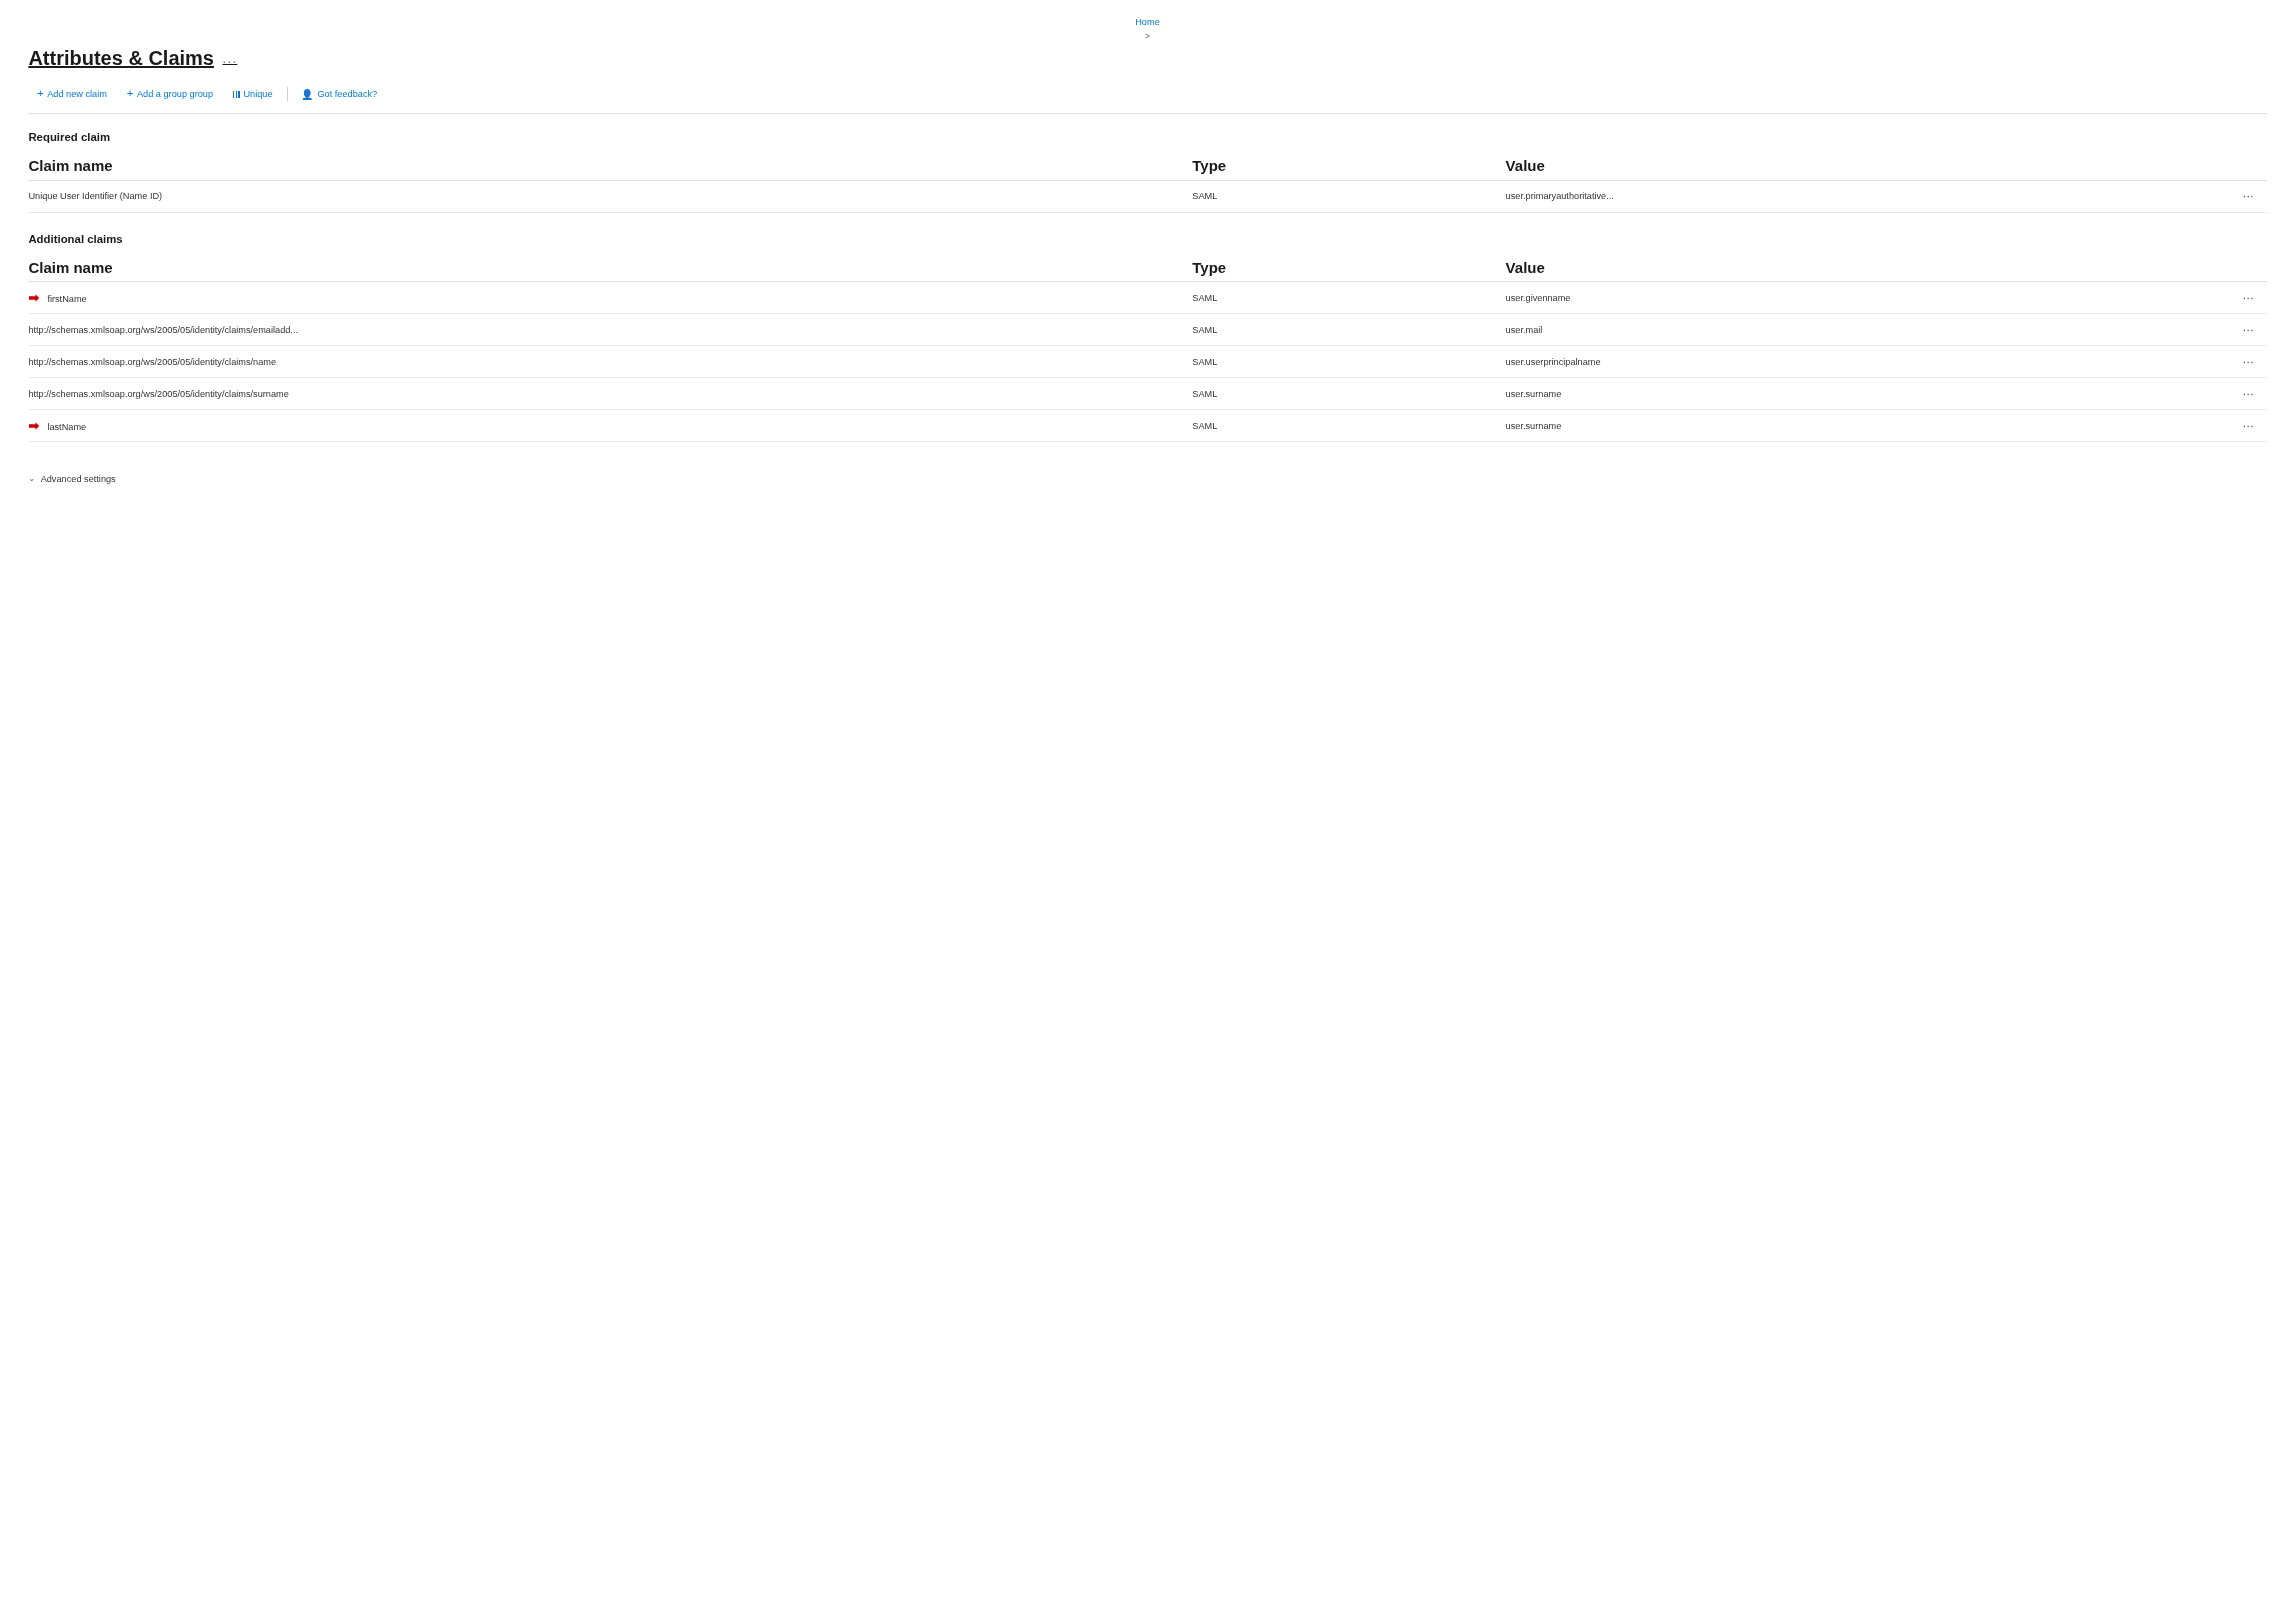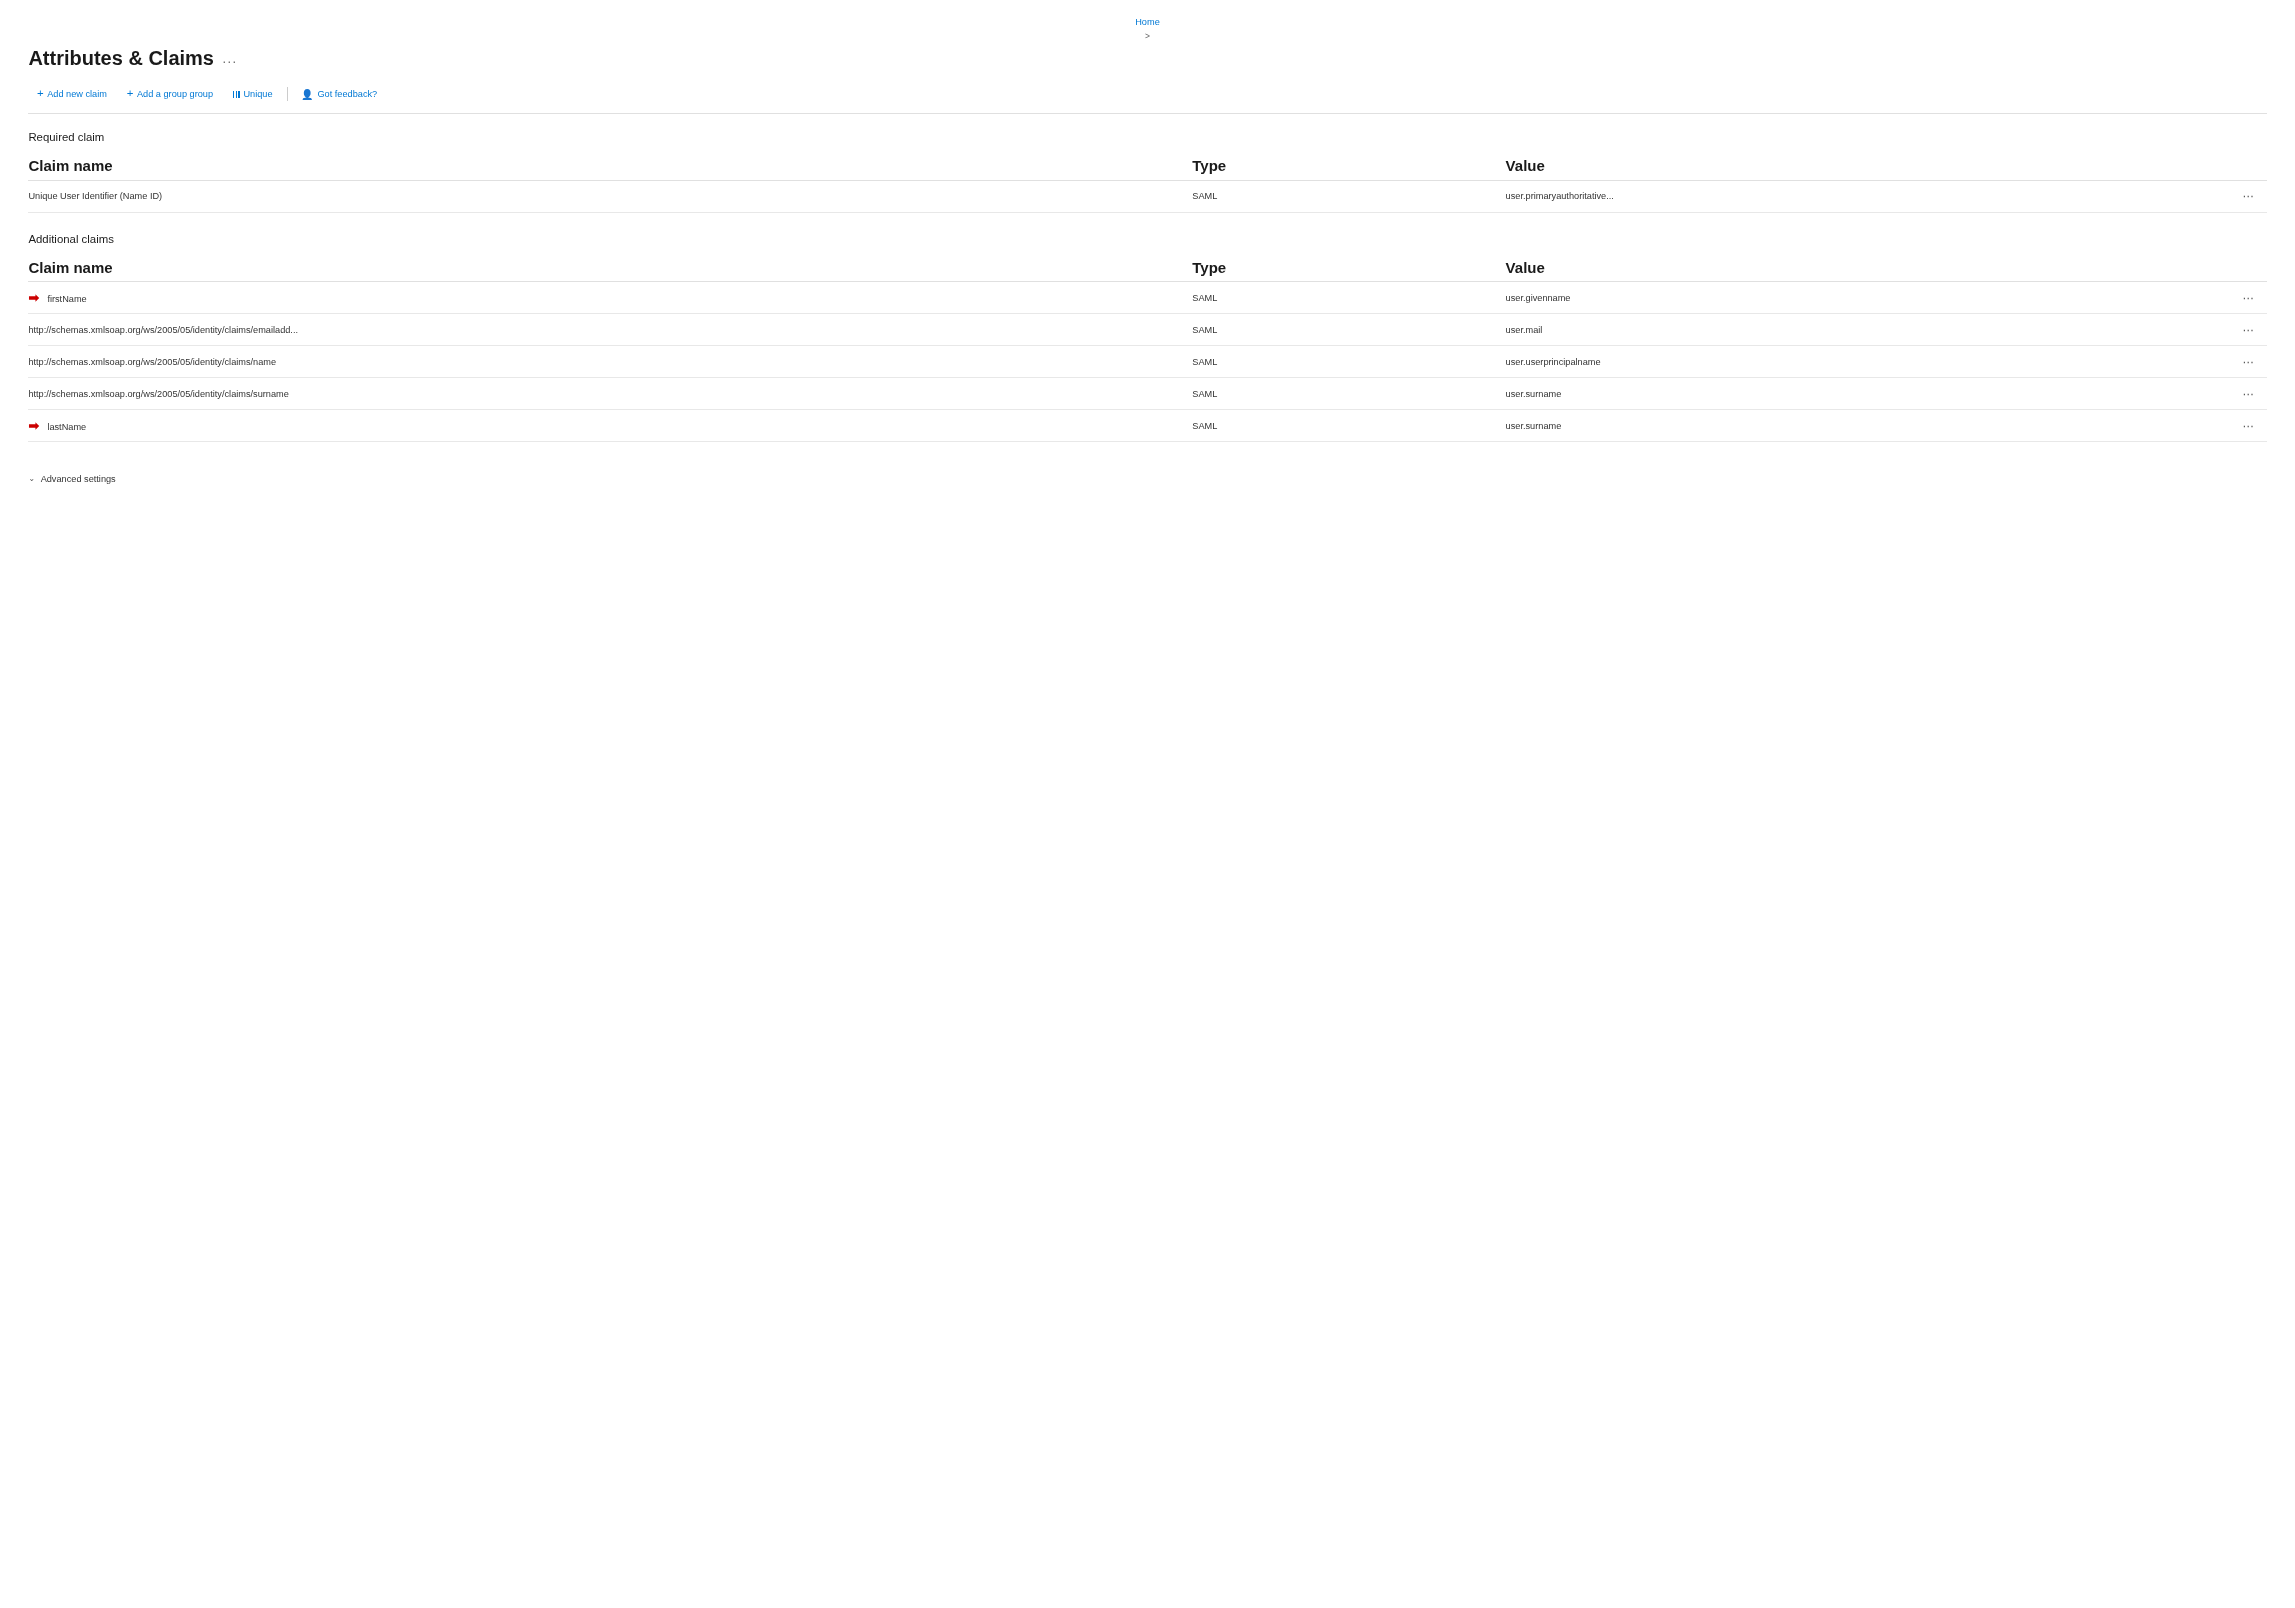--- a/index.html
+++ b/index.html
@@ -27,20 +27,21 @@
       font-size: 8.5px;
     }
     .page-title {
       font-size: 20px;
       font-weight: 600;
       color: #1a1a1a;
       margin-bottom: 14.2px;
       display: flex;
       align-items: center;
       gap: 8.5px;
+      text-decoration: underline;
     }
     .page-title-ellipsis {
       font-size: 12.8px;
       color: #666;
       font-weight: 400;
       letter-spacing: 1.4px;
     }
     .toolbar {
       display: flex;
       align-items: center;
@@ -87,21 +88,21 @@
     }
     .feedback-icon {
       font-size: 10px;
     }
 
     .section {
       margin-bottom: 20px;
     }
     .section-title {
       font-size: 11.4px;
-      font-weight: 400;
+      font-weight: 700;
       color: #1a1a1a;
       margin-bottom: 8.5px;
     }
     .claims-table {
       width: 100%;
       border-collapse: collapse;
     }
     .claims-table th {
       text-align: left;
       font-weight: 700;

